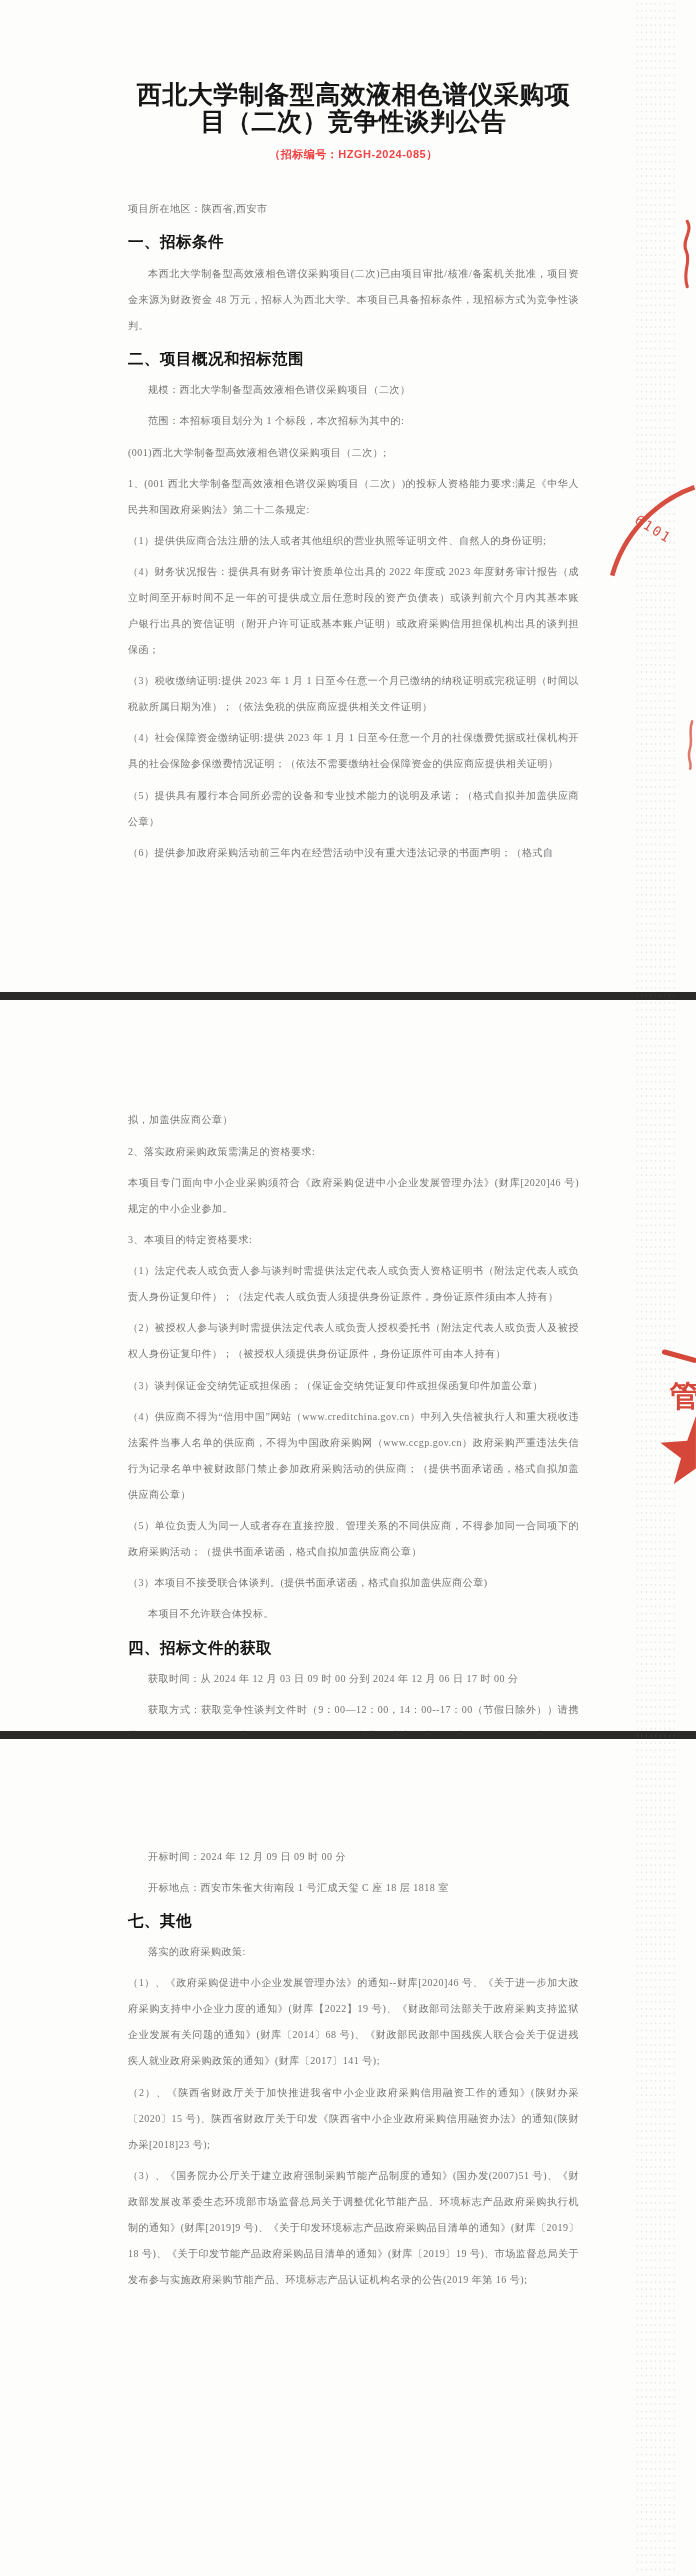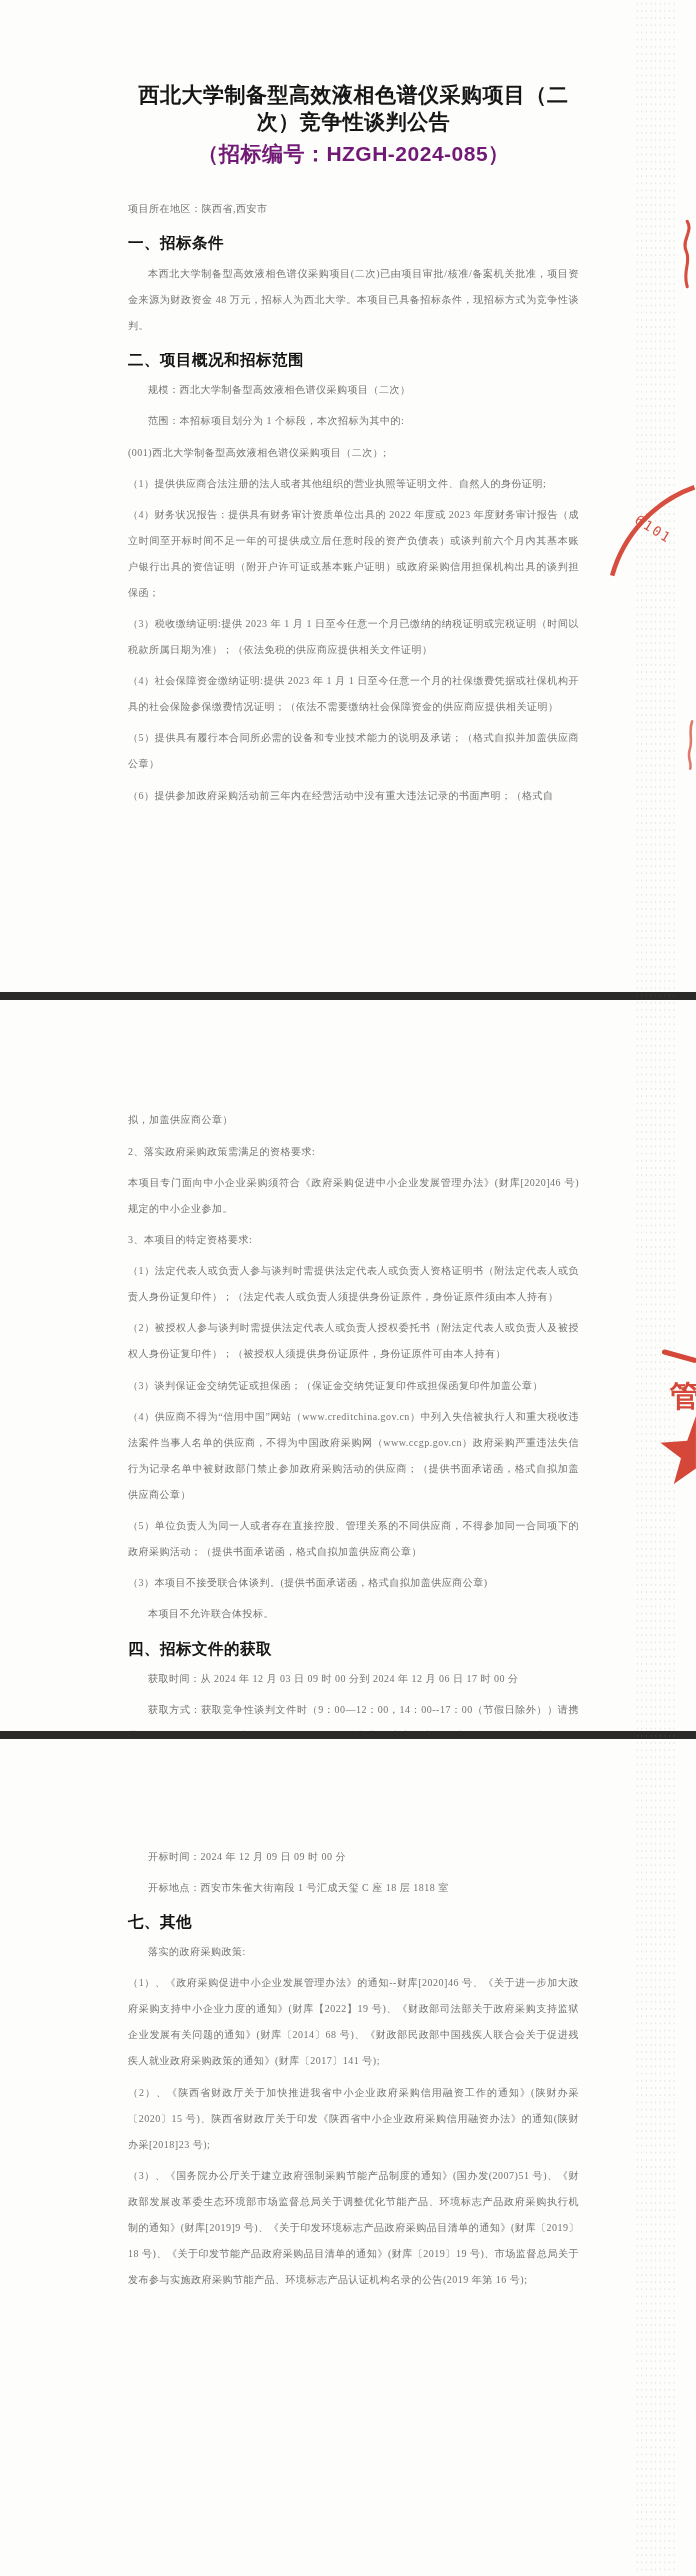--- a/index.html
+++ b/index.html
@@ -21,30 +21,30 @@
   .sep{
     position:relative;
     width:696px;height:8.2px;background:#2b2a28;
   }
   .sep::after{
     content:"";position:absolute;left:0;top:8.2px;width:696px;height:4.6px;
     background:repeating-linear-gradient(90deg,rgba(110,108,104,.28) 0 3.6px,transparent 3.6px 8.2px);
   }
   .title{
     font-family:"Liberation Sans","DejaVu Sans",sans-serif;
-    font-weight:bold;font-size:21px;line-height:27px;
+    font-weight:bold;font-size:25px;line-height:27px;
     text-align:center;letter-spacing:0.5px;color:#161616;
   }
   .subtitle{
     font-family:"Liberation Sans","DejaVu Sans",sans-serif;
-    font-weight:bold;font-size:21px;line-height:24px;
-    text-align:center;letter-spacing:0.5px;margin-top:7.2px;color:#701a75;
+    font-weight:bold;font-size:11px;line-height:24px;
+    text-align:center;letter-spacing:0.5px;margin-top:7.2px;color:#ef4444;
   }
   .blk-h{
-    font-family:Liberation Sans, sans-serif;
+    font-family:Liberation Mono, monospace;
     font-weight:bold;font-size:15.5px;line-height:24px;
     margin-top:9.3px;color:#141414;letter-spacing:0.5px;
   }
   .blk-p,.blk-pi,.blk-pc{
     font-size:10px;line-height:26px;text-align:justify;
     margin-top:5.2px;letter-spacing:0.5px;color:#737373;
   }
   .blk-pi{text-indent:2em;}
   .blk-pc{text-align:left;}
   .region{margin-top:30px;}
@@ -65,20 +65,21 @@
       <div class="title">西北大学制备型高效液相色谱仪采购项目（二次）竞争性谈判公告</div>
       <div class="subtitle">（招标编号：HZGH-2024-085）</div>
       <div id="p1-blocks">
           <div class="blk-p region">项目所在地区：陕西省,西安市</div>
           <div class="blk-h">一、招标条件</div>
           <div class="blk-pi">本西北大学制备型高效液相色谱仪采购项目(二次)已由项目审批/核准/备案机关批准，项目资金来源为财政资金 48 万元，招标人为西北大学。本项目已具备招标条件，现招标方式为竞争性谈判。</div>
           <div class="blk-h">二、项目概况和招标范围</div>
           <div class="blk-pi">规模：西北大学制备型高效液相色谱仪采购项目（二次）</div>
           <div class="blk-pi">范围：本招标项目划分为 1 个标段，本次招标为其中的:</div>
           <div class="blk-p">(001)西北大学制备型高效液相色谱仪采购项目（二次）;</div>
+          <div class="blk-p">1、(001 西北大学制备型高效液相色谱仪采购项目（二次）)的投标人资格能力要求:满足《中华人民共和国政府采购法》第二十二条规定:</div>
           <div class="blk-p">（1）提供供应商合法注册的法人或者其他组织的营业执照等证明文件、自然人的身份证明;</div>
           <div class="blk-p">（4）财务状况报告：提供具有财务审计资质单位出具的 2022 年度或 2023 年度财务审计报告（成立时间至开标时间不足一年的可提供成立后任意时段的资产负债表）或谈判前六个月内其基本账户银行出具的资信证明（附开户许可证或基本账户证明）或政府采购信用担保机构出具的谈判担保函；</div>
           <div class="blk-p">（3）税收缴纳证明:提供 2023 年 1 月 1 日至今任意一个月已缴纳的纳税证明或完税证明（时间以税款所属日期为准）；（依法免税的供应商应提供相关文件证明）</div>
           <div class="blk-p">（4）社会保障资金缴纳证明:提供 2023 年 1 月 1 日至今任意一个月的社保缴费凭据或社保机构开具的社会保险参保缴费情况证明；（依法不需要缴纳社会保障资金的供应商应提供相关证明）</div>
           <div class="blk-p">（5）提供具有履行本合同所必需的设备和专业技术能力的说明及承诺；（格式自拟并加盖供应商公章）</div>
           <div class="blk-pc">（6）提供参加政府采购活动前三年内在经营活动中没有重大违法记录的书面声明；（格式自</div>
         </div>
     </div>
   </div>
 

